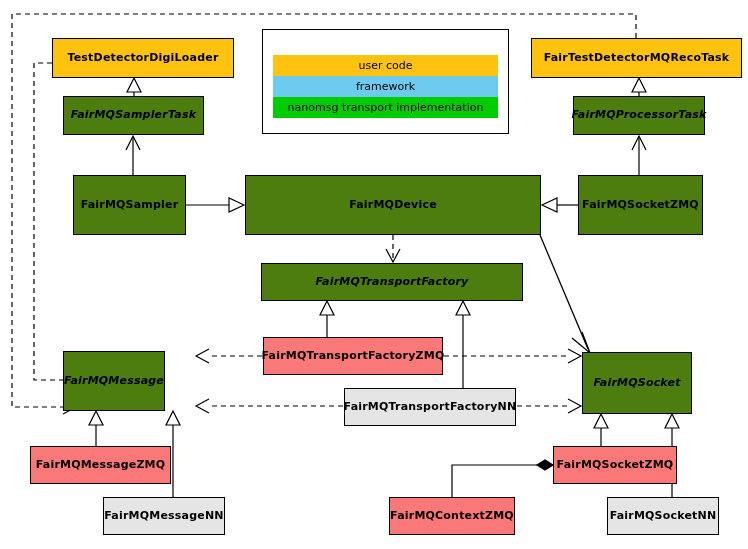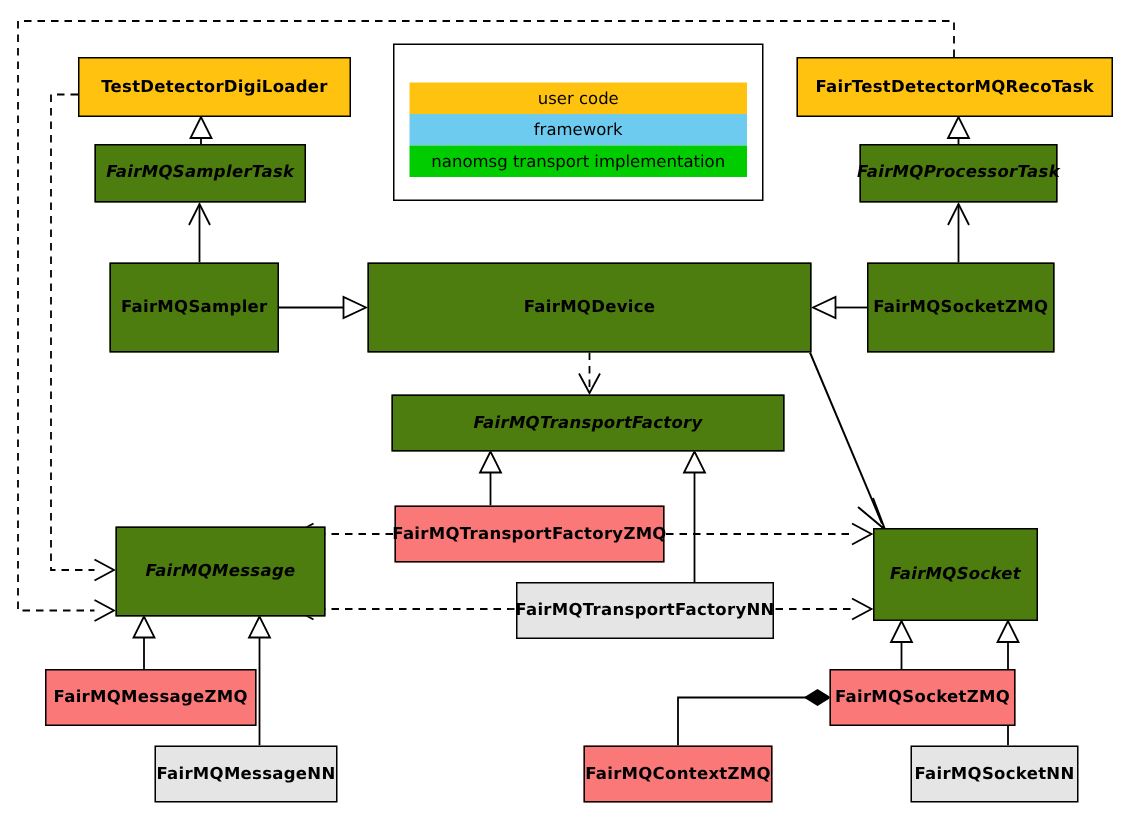--- a/index.html
+++ b/index.html
@@ -196,21 +196,21 @@
   <div class="node user bold" style="left:52px;  top:38px;  width:182px; height:40px;">TestDetectorDigiLoader</div>
   <div class="node user bold" style="left:531px; top:38px;  width:211px; height:40px;">FairTestDetectorMQRecoTask</div>
   <div class="node fw italic" style="left:63px;  top:96px;  width:141px; height:39px;">FairMQSamplerTask</div>
   <div class="node fw italic" style="left:573px; top:96px;  width:132px; height:39px;">FairMQProcessorTask</div>
   <div class="node fw bold" style="left:73px;  top:175px; width:113px; height:60px;">FairMQSampler</div>
   <div class="node fw bold" style="left:245px; top:175px; width:296px; height:60px;">FairMQDevice</div>
   <div class="node fw bold" style="left:578px; top:175px; width:125px; height:60px;">FairMQSocketZMQ</div>
   <div class="node fw italic" style="left:261px; top:263px; width:262px; height:38px;">FairMQTransportFactory</div>
   <div class="node zmq bold" style="left:263px; top:337px; width:180px; height:38px;">FairMQTransportFactoryZMQ</div>
   <div class="node nn bold" style="left:344px; top:388px; width:172px; height:38px;">FairMQTransportFactoryNN</div>
-  <div class="node fw italic" style="left:77px;  top:351px; width:140px; height:60px;text-align:right;">FairMQMessage</div>
+  <div class="node fw italic" style="left:63px;  top:351px; width:102px; height:60px;text-align:right;">FairMQMessage</div>
   <div class="node fw italic" style="left:582px; top:352px; width:110px; height:62px;">FairMQSocket</div>
   <div class="node zmq bold" style="left:30px;  top:446px; width:141px; height:38px;">FairMQMessageZMQ</div>
   <div class="node nn bold" style="left:103px; top:497px; width:122px; height:38px;">FairMQMessageNN</div>
   <div class="node zmq bold" style="left:553px; top:446px; width:124px; height:38px;">FairMQSocketZMQ</div>
   <div class="node nn bold" style="left:607px; top:497px; width:112px; height:38px;">FairMQSocketNN</div>
   <div class="node zmq bold" style="left:389px; top:497px; width:126px; height:38px;">FairMQContextZMQ</div>
 
 </div>
 
 </body></html>

